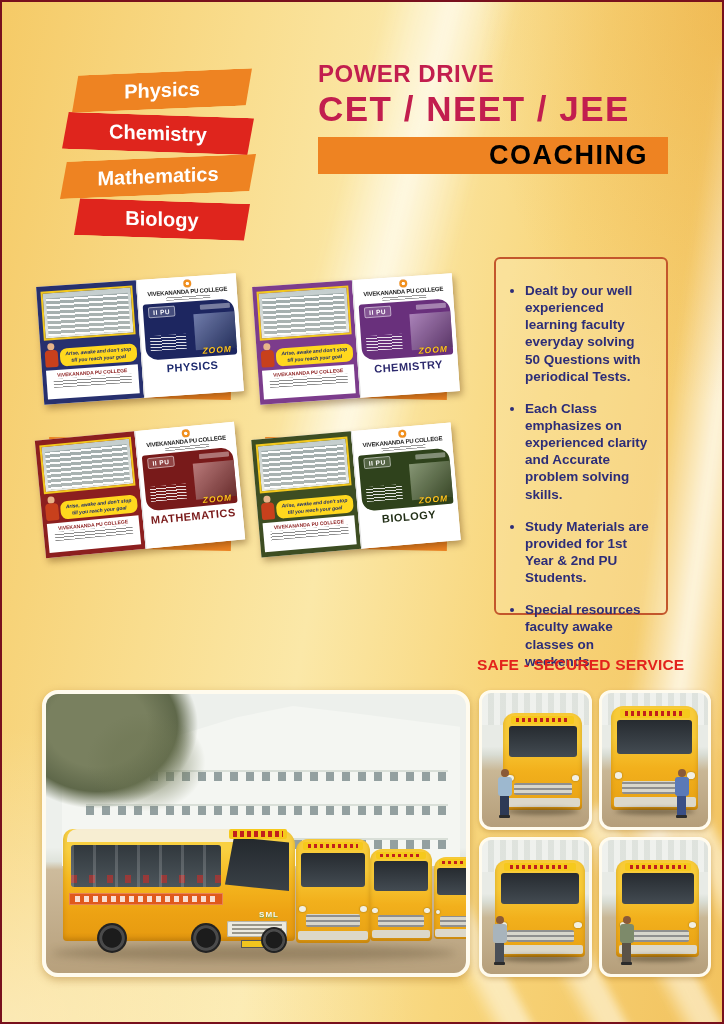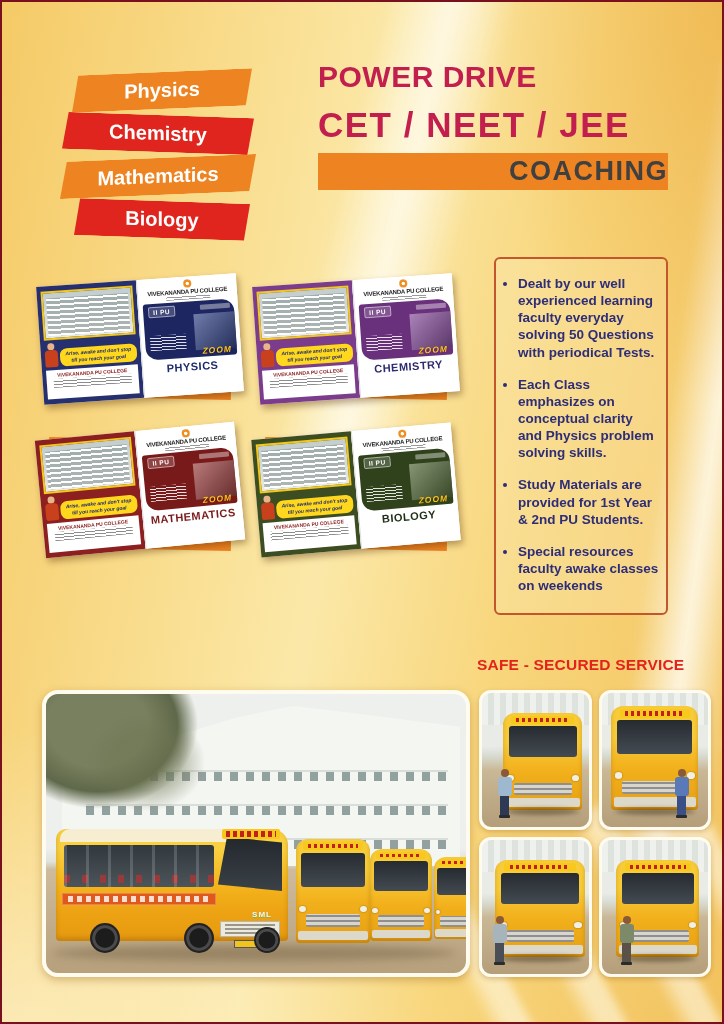--- a/index.html
+++ b/index.html
@@ -25,24 +25,24 @@
     color:#fff;font-size:20px;font-weight:700;clip-path:polygon(3.5% 0,100% 0,96.5% 100%,0 100%);}
   .banner:nth-child(odd){transform:skewY(-2.4deg);}
   .banner:nth-child(even){transform:skewY(2deg);}
   .banner:nth-child(1){width:180px;margin-left:12px;}
   .banner:nth-child(2){width:192px;margin-left:2px;}
   .banner:nth-child(3){width:196px;margin-left:0;}
   .banner:nth-child(4){width:176px;margin-left:14px;}
 
   
   .power{position:absolute;left:318px;top:60px;width:350px;}
-  .pd1{font-size:30px;font-weight:700;color:#c21e4e;letter-spacing:.5px;}
-  .pd2{font-size:35px;font-weight:700;color:#c21e4e;letter-spacing:1.5px;margin-top:11px;white-space:nowrap;}
-  .coach{margin-top:8px;height:37px;line-height:37px;background:#ee8322;color:#404040;font-size:27px;
-    font-weight:700;text-align:right;padding-right:0;letter-spacing:1.5px;}
+  .pd1{font-size:24px;font-weight:700;color:#c21e4e;letter-spacing:.5px;}
+  .pd2{font-size:35px;font-weight:700;color:#c21e4e;letter-spacing:1.5px;margin-top:1px;white-space:nowrap;}
+  .coach{margin-top:8px;height:37px;line-height:37px;background:#ee8322;color:#000000;font-size:27px;
+    font-weight:700;text-align:right;padding-right:20px;letter-spacing:1.5px;}
 
   
   .books{position:absolute;left:34px;top:274px;width:432px;height:302px;
     display:grid;grid-template-columns:1fr 1fr;grid-template-rows:1fr 1fr;}
   .bcell{position:relative;}
   .patch{position:absolute;left:14px;top:14px;width:184px;height:110px;background:#ee8322;transform:rotate(1.2deg);}
   .sheet{position:absolute;left:6px;top:6px;width:200px;height:118px;background:#fff;transform:rotate(-4deg);
     box-shadow:2px 4px 7px rgba(80,40,0,.4);display:flex;}
   .bcell:nth-child(3) .sheet{transform:rotate(-5.5deg);}
   .bcell:nth-child(4) .sheet{transform:rotate(-5deg);}
@@ -72,21 +72,21 @@
   .pimg::after{content:"";position:absolute;inset:0;background:linear-gradient(135deg,rgba(255,255,255,.3),rgba(0,0,0,.35));}
   .plines{position:absolute;left:5px;bottom:9px;width:40%;height:15px;
     background:repeating-linear-gradient(0deg,rgba(255,255,255,.85) 0 1px,transparent 1px 3px);}
   .zoomw{position:absolute;right:5px;bottom:1px;font-size:8.5px;font-weight:700;font-style:italic;
     color:#ffc41e;letter-spacing:1px;text-shadow:0 0 1px rgba(0,0,0,.4);}
   .ftitle{margin-top:3px;font-size:11px;font-weight:700;letter-spacing:.5px;}
 
   
   .feat{position:absolute;left:494px;top:257px;width:174px;height:358px;border:2px solid #c3562c;border-radius:6px;
     background:rgba(255,246,214,.22);box-sizing:border-box;padding:16px 6px 8px 2px;}
-  .feat ul{margin:0;padding-left:20px;}
+  .feat ul{margin:7px;padding-left:20px;}
   .feat li{font-size:13.5px;font-weight:700;color:#2d2d78;line-height:1.27;margin-bottom:15px;}
   .feat li::marker{color:#2d2d78;}
 
   
   .ttl{position:absolute;left:50px;top:645px;font-size:31px;font-weight:700;color:#e3221c;
     -webkit-text-stroke:1.1px #e3221c;letter-spacing:.5px;}
   .tsub{position:absolute;left:477px;top:656px;font-size:15.5px;font-weight:700;color:#e3221c;letter-spacing:.2px;}
 
   .mphoto{position:absolute;left:42px;top:690px;width:428px;height:287px;border-radius:16px;border:4px solid #fffbee;
     overflow:hidden;box-shadow:0 3px 8px rgba(140,80,0,.35);box-sizing:border-box;
@@ -97,21 +97,21 @@
     background:repeating-linear-gradient(90deg,#93a0a0 0 8px,rgba(255,255,255,0) 8px 16px);}
   .band1{top:64px;} .band2{top:98px;} .band3{top:132px;}
   .tree{position:absolute;left:-34px;top:-40px;width:190px;height:158px;
     background:radial-gradient(ellipse at 45% 45%,#79805f 0 34%,#5f684a 54%,rgba(95,104,74,0) 68%);}
   .tree2{position:absolute;left:40px;top:18px;width:120px;height:100px;
     background:radial-gradient(ellipse at 50% 50%,#6e765373 0 40%,rgba(95,104,74,0) 70%);}
   .gsh{position:absolute;left:6px;bottom:12px;right:10px;height:16px;background:rgba(60,45,20,.28);
     border-radius:50%;filter:blur(4px);}
 
   
-  .bus1{position:absolute;left:10px;bottom:20px;width:232px;height:130px;}
+  .bus1{position:absolute;left:17px;bottom:20px;width:232px;height:130px;}
   .b1body{position:absolute;inset:6px 0 12px 0;border-radius:10px 16px 4px 4px;
     background:linear-gradient(180deg,#f9d041 0 18%,#f5b81f 45%,#eda213 75%,#e69a10);
     box-shadow:inset 0 -3px 5px rgba(120,70,0,.3);}
   .b1top{position:absolute;top:6px;left:4px;right:44px;height:13px;background:#f6f1e2;border-radius:10px 6px 0 0;opacity:.9;}
   .b1win{position:absolute;left:8px;top:22px;width:150px;height:42px;border-radius:3px;overflow:hidden;
     background:linear-gradient(180deg,#31383d,#4c555b);}
   .b1win::after{content:"";position:absolute;inset:0;
     background:repeating-linear-gradient(90deg,rgba(255,255,255,.16) 0 3px,rgba(255,255,255,0) 3px 22px);}
   .b1win::before{content:"";position:absolute;left:0;right:0;bottom:4px;height:8px;opacity:.75;
     background:repeating-linear-gradient(90deg,#b23330 0 6px,transparent 6px 18px);}
@@ -332,21 +332,21 @@
           </div>
           <div class="ftitle" style="color: rgb(35, 48, 24);">BIOLOGY</div>
         </div>
       </div>
     </div>
   </div>
 
   <div class="feat">
     <ul>
       <li>Dealt by our well experienced learning faculty everyday solving 50 Questions with periodical Tests.</li>
-      <li>Each Class emphasizes on conceptual clarity and Physics problem solving skills.</li>
+      <li>Each Class emphasizes on experienced clarity and Accurate problem solving skills.</li>
       <li>Study Materials are provided for 1st Year &amp; 2nd PU Students.</li>
       <li>Special resources faculty awake classes on weekends</li>
     </ul>
   </div>
 
   <div class="tsub">SAFE - SECURED SERVICE</div>
 
   <div class="mphoto">
     <div class="bldg">
       <div class="band band1"></div>

